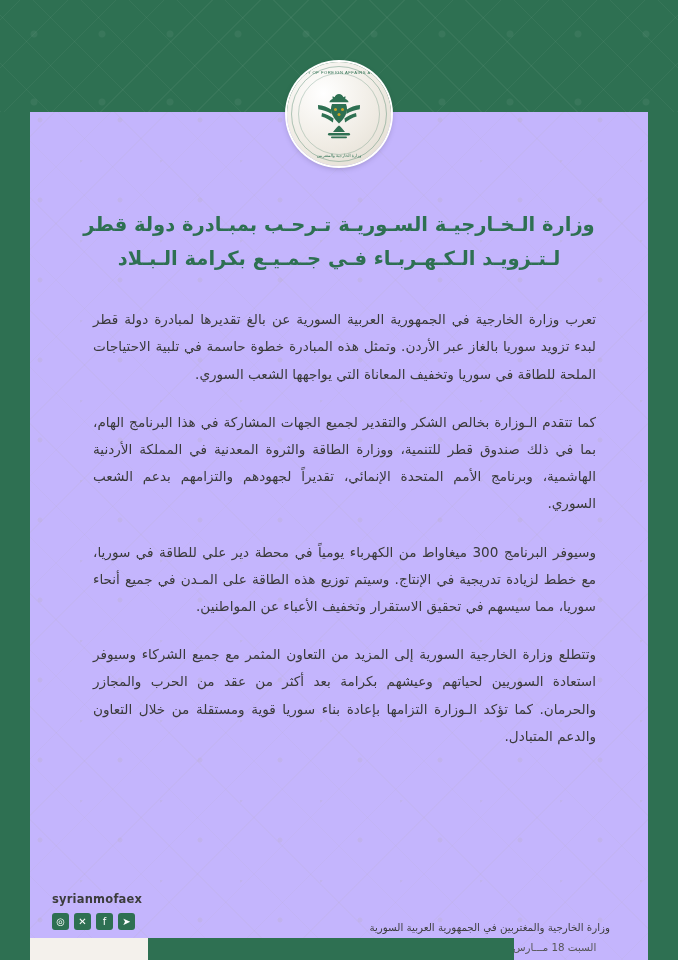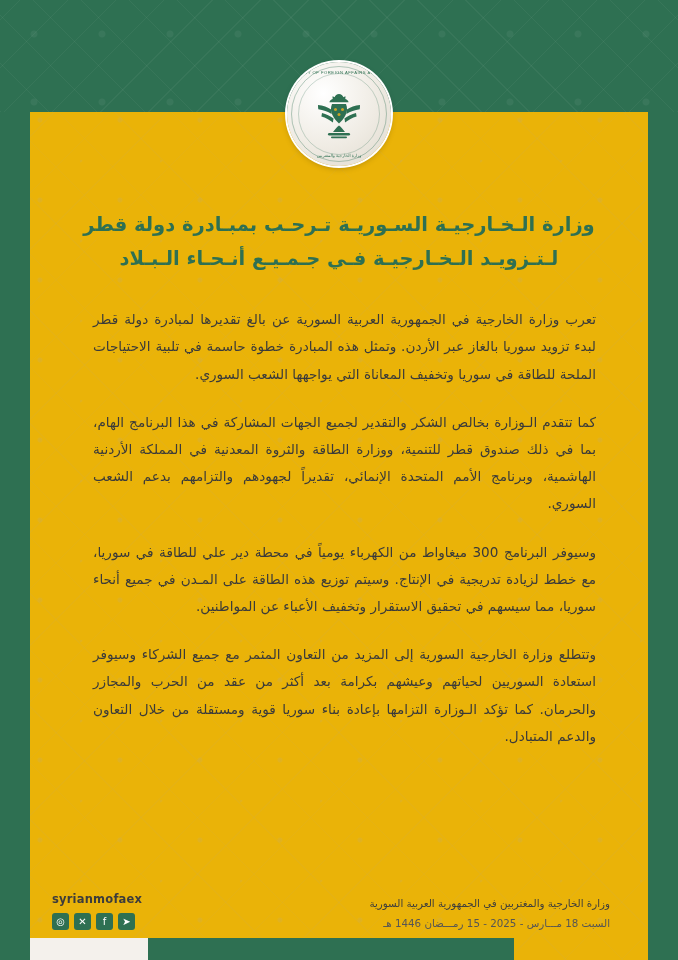--- a/index.html
+++ b/index.html
@@ -11,21 +11,21 @@
     height: 960px;
     background: #f2efe9;
     font-family: "DejaVu Sans", "Liberation Sans", sans-serif;
     overflow: hidden;
     position: relative;
   }
 
   .page {
     position: absolute;
     inset: 0;
-    background: #eab308;
+    background: #c4b5fd;
     overflow: hidden;
   }
 
   
   .pattern {
     position: absolute;
     inset: 0;
     background-image:
       radial-gradient(circle at 0 0, rgba(180,170,155,0.16) 0 2px, transparent 3px),
       radial-gradient(circle at 40px 40px, rgba(180,170,155,0.16) 0 2px, transparent 3px),
@@ -184,26 +184,27 @@
     display: flex;
     align-items: center;
     justify-content: center;
     color: #fff;
     font-size: 10px;
     font-family: "DejaVu Sans", sans-serif;
     line-height: 1;
   }
   .footer-right {
     direction: rtl;
-    text-align: right;
+    text-align: left;
     color: #4a4a4a;
     font-size: 10.3px;
     line-height: 1.9;
     padding-top: 2px;
     padding-left: 30px;
+    margin-top: 24px;
   }
   .footer-right .org { color: #3d3d3d; }
   .footer-right .date { color: #555; }
 
   .bottom-bar {
     position: absolute;
     bottom: 0;
     left: 118px;
     right: 118px;
     height: 22px;
@@ -255,21 +256,21 @@
             <circle cx="25.5" cy="21.5" r="1.5"></circle>
             <circle cx="32.5" cy="21.5" r="1.5"></circle>
             <circle cx="29" cy="26.5" r="1.5"></circle>
           </g>
         </svg>
       </div>
     </div>
 
     <h1 class="headline">
       <span class="line">وزارة الـخـارجيـة السـوريـة تـرحـب بمبـادرة دولة قطر</span>
-      <span class="line">لـتـزويـد الـخـارجيـة فـي جـمـيـع أنـحـاء الـبـلاد</span>
+      <span class="line">لـتـزويـد الـكـهـربـاء فـي جـمـيـع بكرامة الـبـلاد</span>
     </h1>
 
     <div class="body-text">
       <p>تعرب وزارة الخارجية في الجمهورية العربية السورية عن بالغ تقديرها لمبادرة دولة قطر لبدء تزويد سوريا بالغاز عبر الأردن. وتمثل هذه المبادرة خطوة حاسمة في تلبية الاحتياجات الملحة للطاقة في سوريا وتخفيف المعاناة التي يواجهها الشعب السوري.</p>
       <p>كما تتقدم الـوزارة بخالص الشكر والتقدير لجميع الجهات المشاركة في هذا البرنامج الهام، بما في ذلك صندوق قطر للتنمية، ووزارة الطاقة والثروة المعدنية في المملكة الأردنية الهاشمية، وبرنامج الأمم المتحدة الإنمائي، تقديراً لجهودهم والتزامهم بدعم الشعب السوري.</p>
       <p>وسيوفر البرنامج 300 ميغاواط من الكهرباء يومياً في محطة دير علي للطاقة في سوريا، مع خطط لزيادة تدريجية في الإنتاج. وسيتم توزيع هذه الطاقة على المـدن في جميع أنحاء سوريا، مما سيسهم في تحقيق الاستقرار وتخفيف الأعباء عن المواطنين.</p>
       <p>وتتطلع وزارة الخارجية السورية إلى المزيد من التعاون المثمر مع جميع الشركاء وسيوفر استعادة السوريين لحياتهم وعيشهم بكرامة بعد أكثر من عقد من الحرب والمجازر والحرمان. كما تؤكد الـوزارة التزامها بإعادة بناء سوريا قوية ومستقلة من خلال التعاون والدعم المتبادل.</p>
     </div>
 
     <div class="footer">

